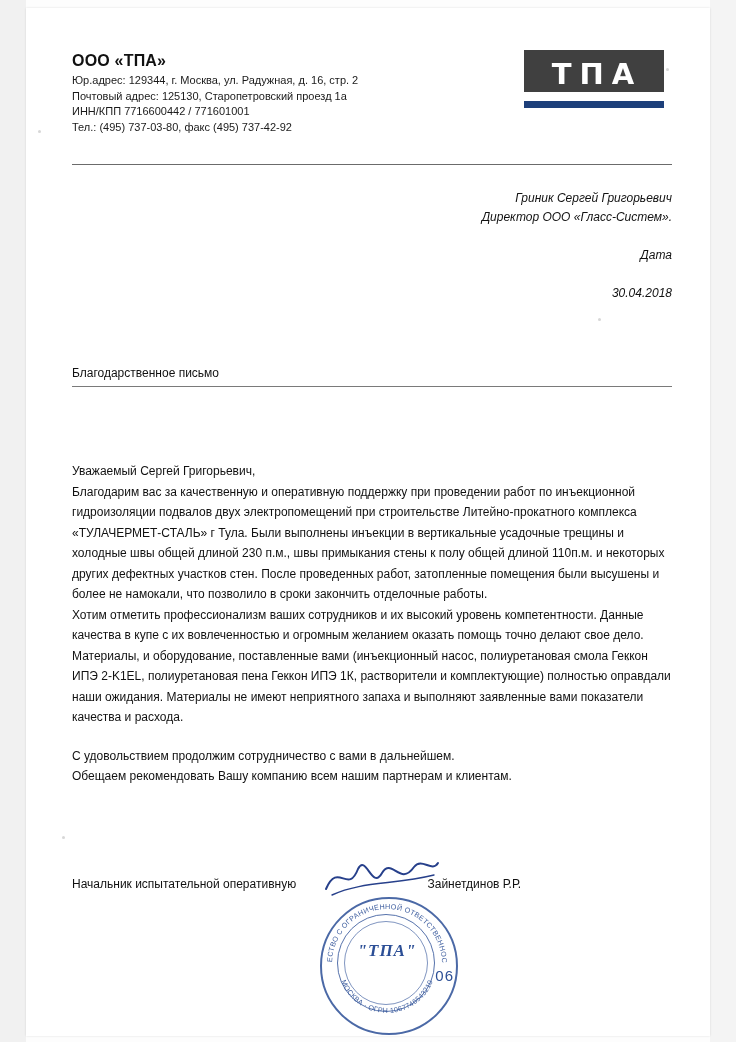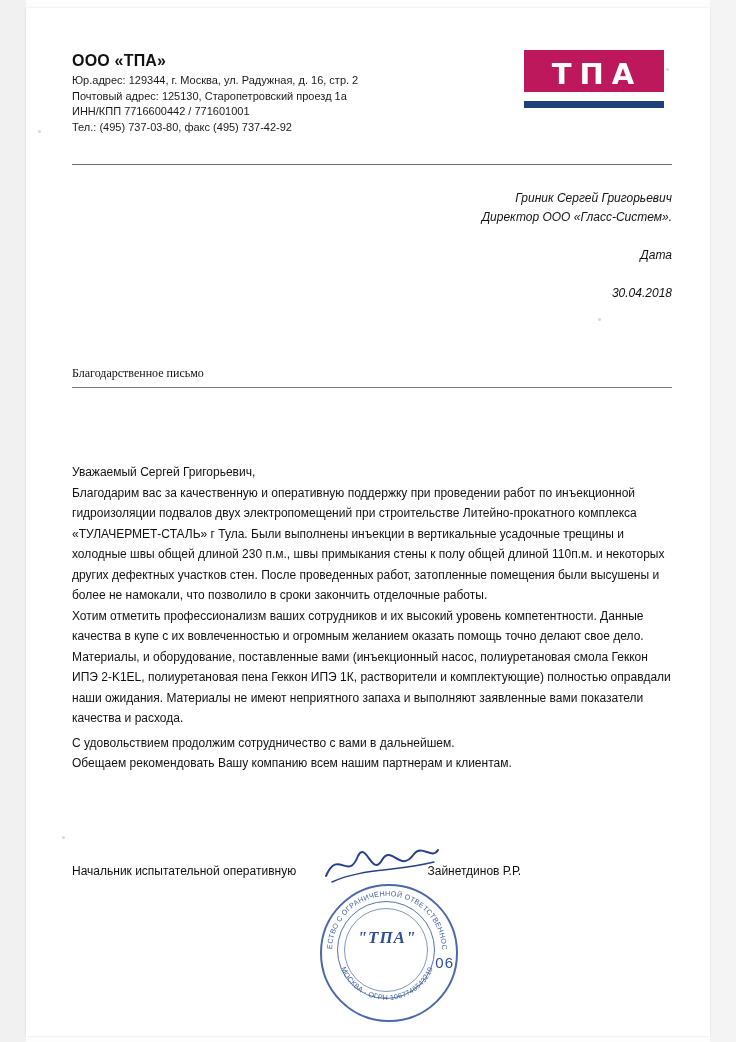--- a/index.html
+++ b/index.html
@@ -78,21 +78,21 @@
     position: absolute;
     right: 8px;
     top: -2px;
     width: 140px;
     height: 56px;
   }
   .logo-box {
     position: relative;
     width: 140px;
     height: 48px;
-    background: #be185d;
+    background: #404040;
     display: block;
   }
   .logo-letters {
     position: absolute;
     left: 0; top: 0; right: 0; bottom: 0;
     color: #ffffff;
     font-family: "DejaVu Sans", sans-serif;
     font-weight: bold;
     font-size: 29px;
     letter-spacing: 8px;
@@ -139,42 +139,41 @@
   }
   .addressee .date-row {
     white-space: pre;
   }
 
   
   .subject {
     margin-top: 44px;
     font-size: 12px;
     color: #111;
-    font-family: Liberation Serif, serif;
   }
   .subject-rule {
     border: none;
     border-top: 1px solid #7a7a7a;
     margin: 6px 0 0 0;
     width: 100%;
   }
 
   
   .body {
     margin-top: 74px;
     font-size: 12px;
     line-height: 20.5px;
     color: #111;
     text-align: left;
   }
   .body p {
     margin: 0;
   }
   .body p.gap {
-    margin-top: 4px;
+    margin-top: 18px;
   }
 
   
   .signature-block {
     margin-top: 90px;
     position: relative;
     height: 260px;
   }
   .sign-line {
     font-size: 12px;

